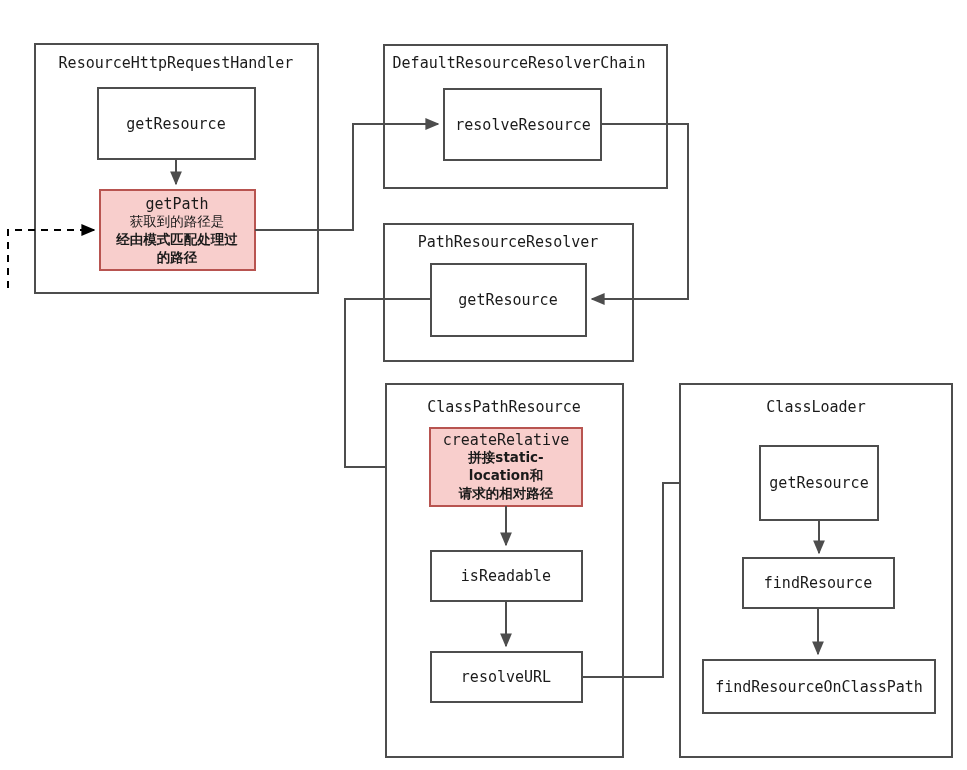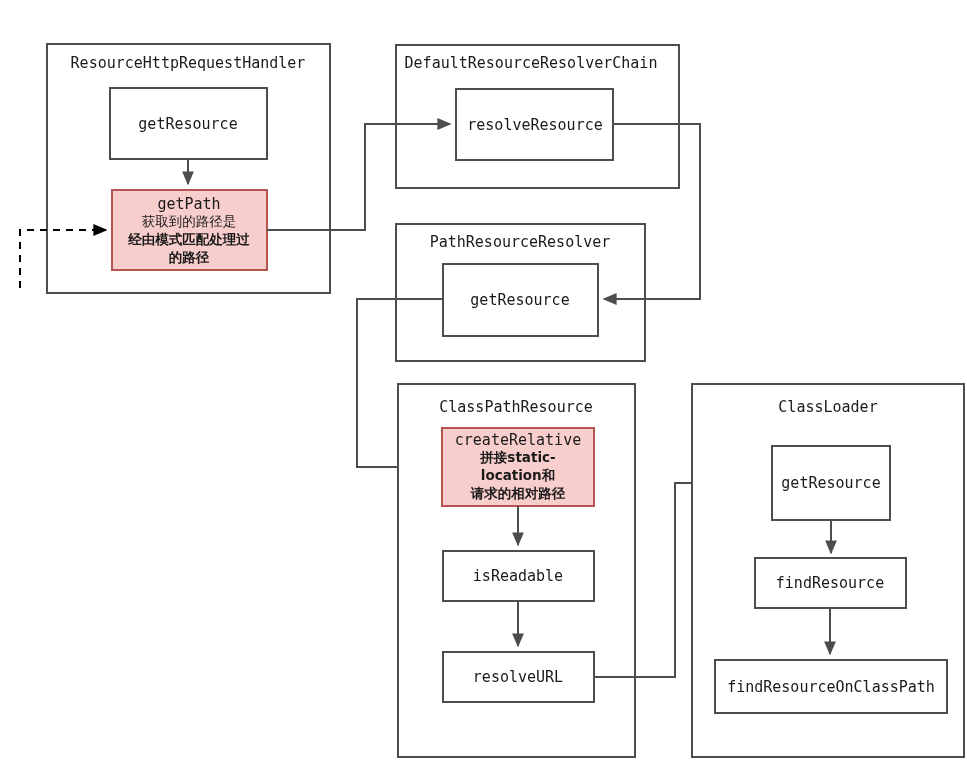--- a/index.html
+++ b/index.html
@@ -11,21 +11,20 @@
   body {
     width: 967px;
     height: 770px;
     font-family: "DejaVu Sans Mono", "Liberation Mono", monospace;
     overflow: hidden;
   }
   #diagram-root {
     position: relative;
     width: 900px;
     height: 770px;
-    margin-left: 12px;
   }
   svg.diagram {
     display: block;
     width: 967px;
     height: 770px;
   }
   .group-box {
     fill: #ffffff;
     stroke: #4d4d4d;
     stroke-width: 2;

